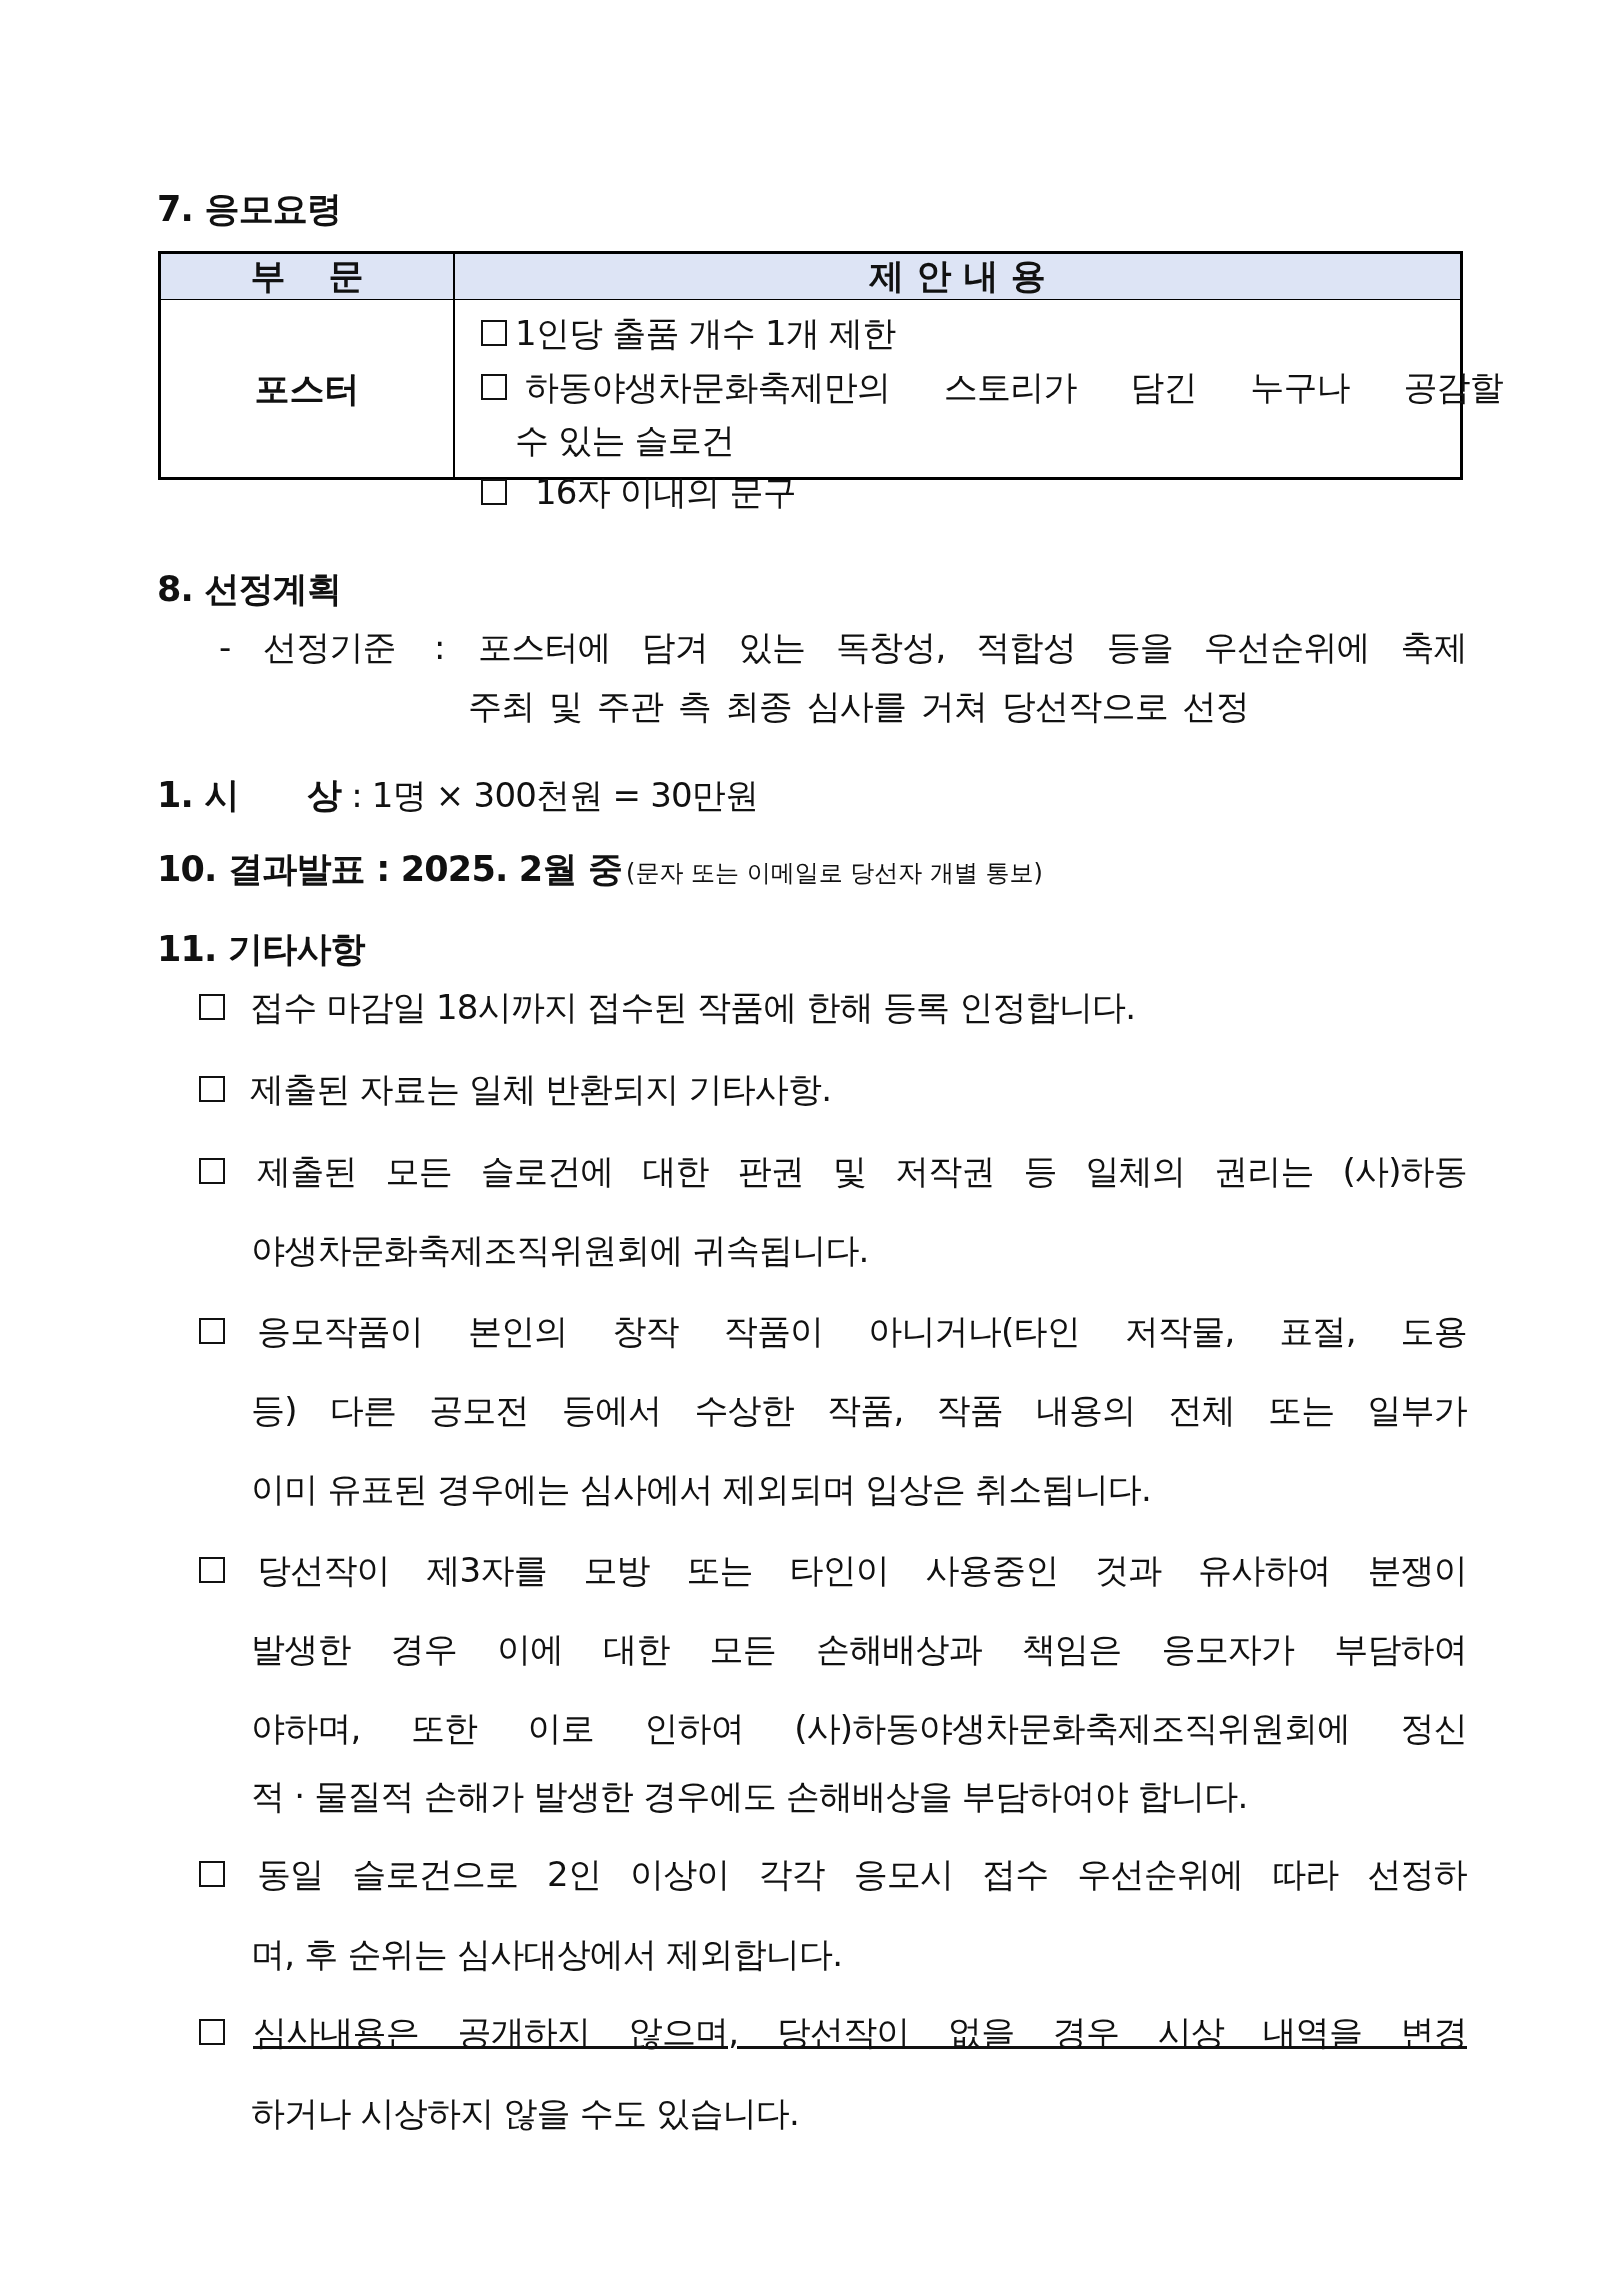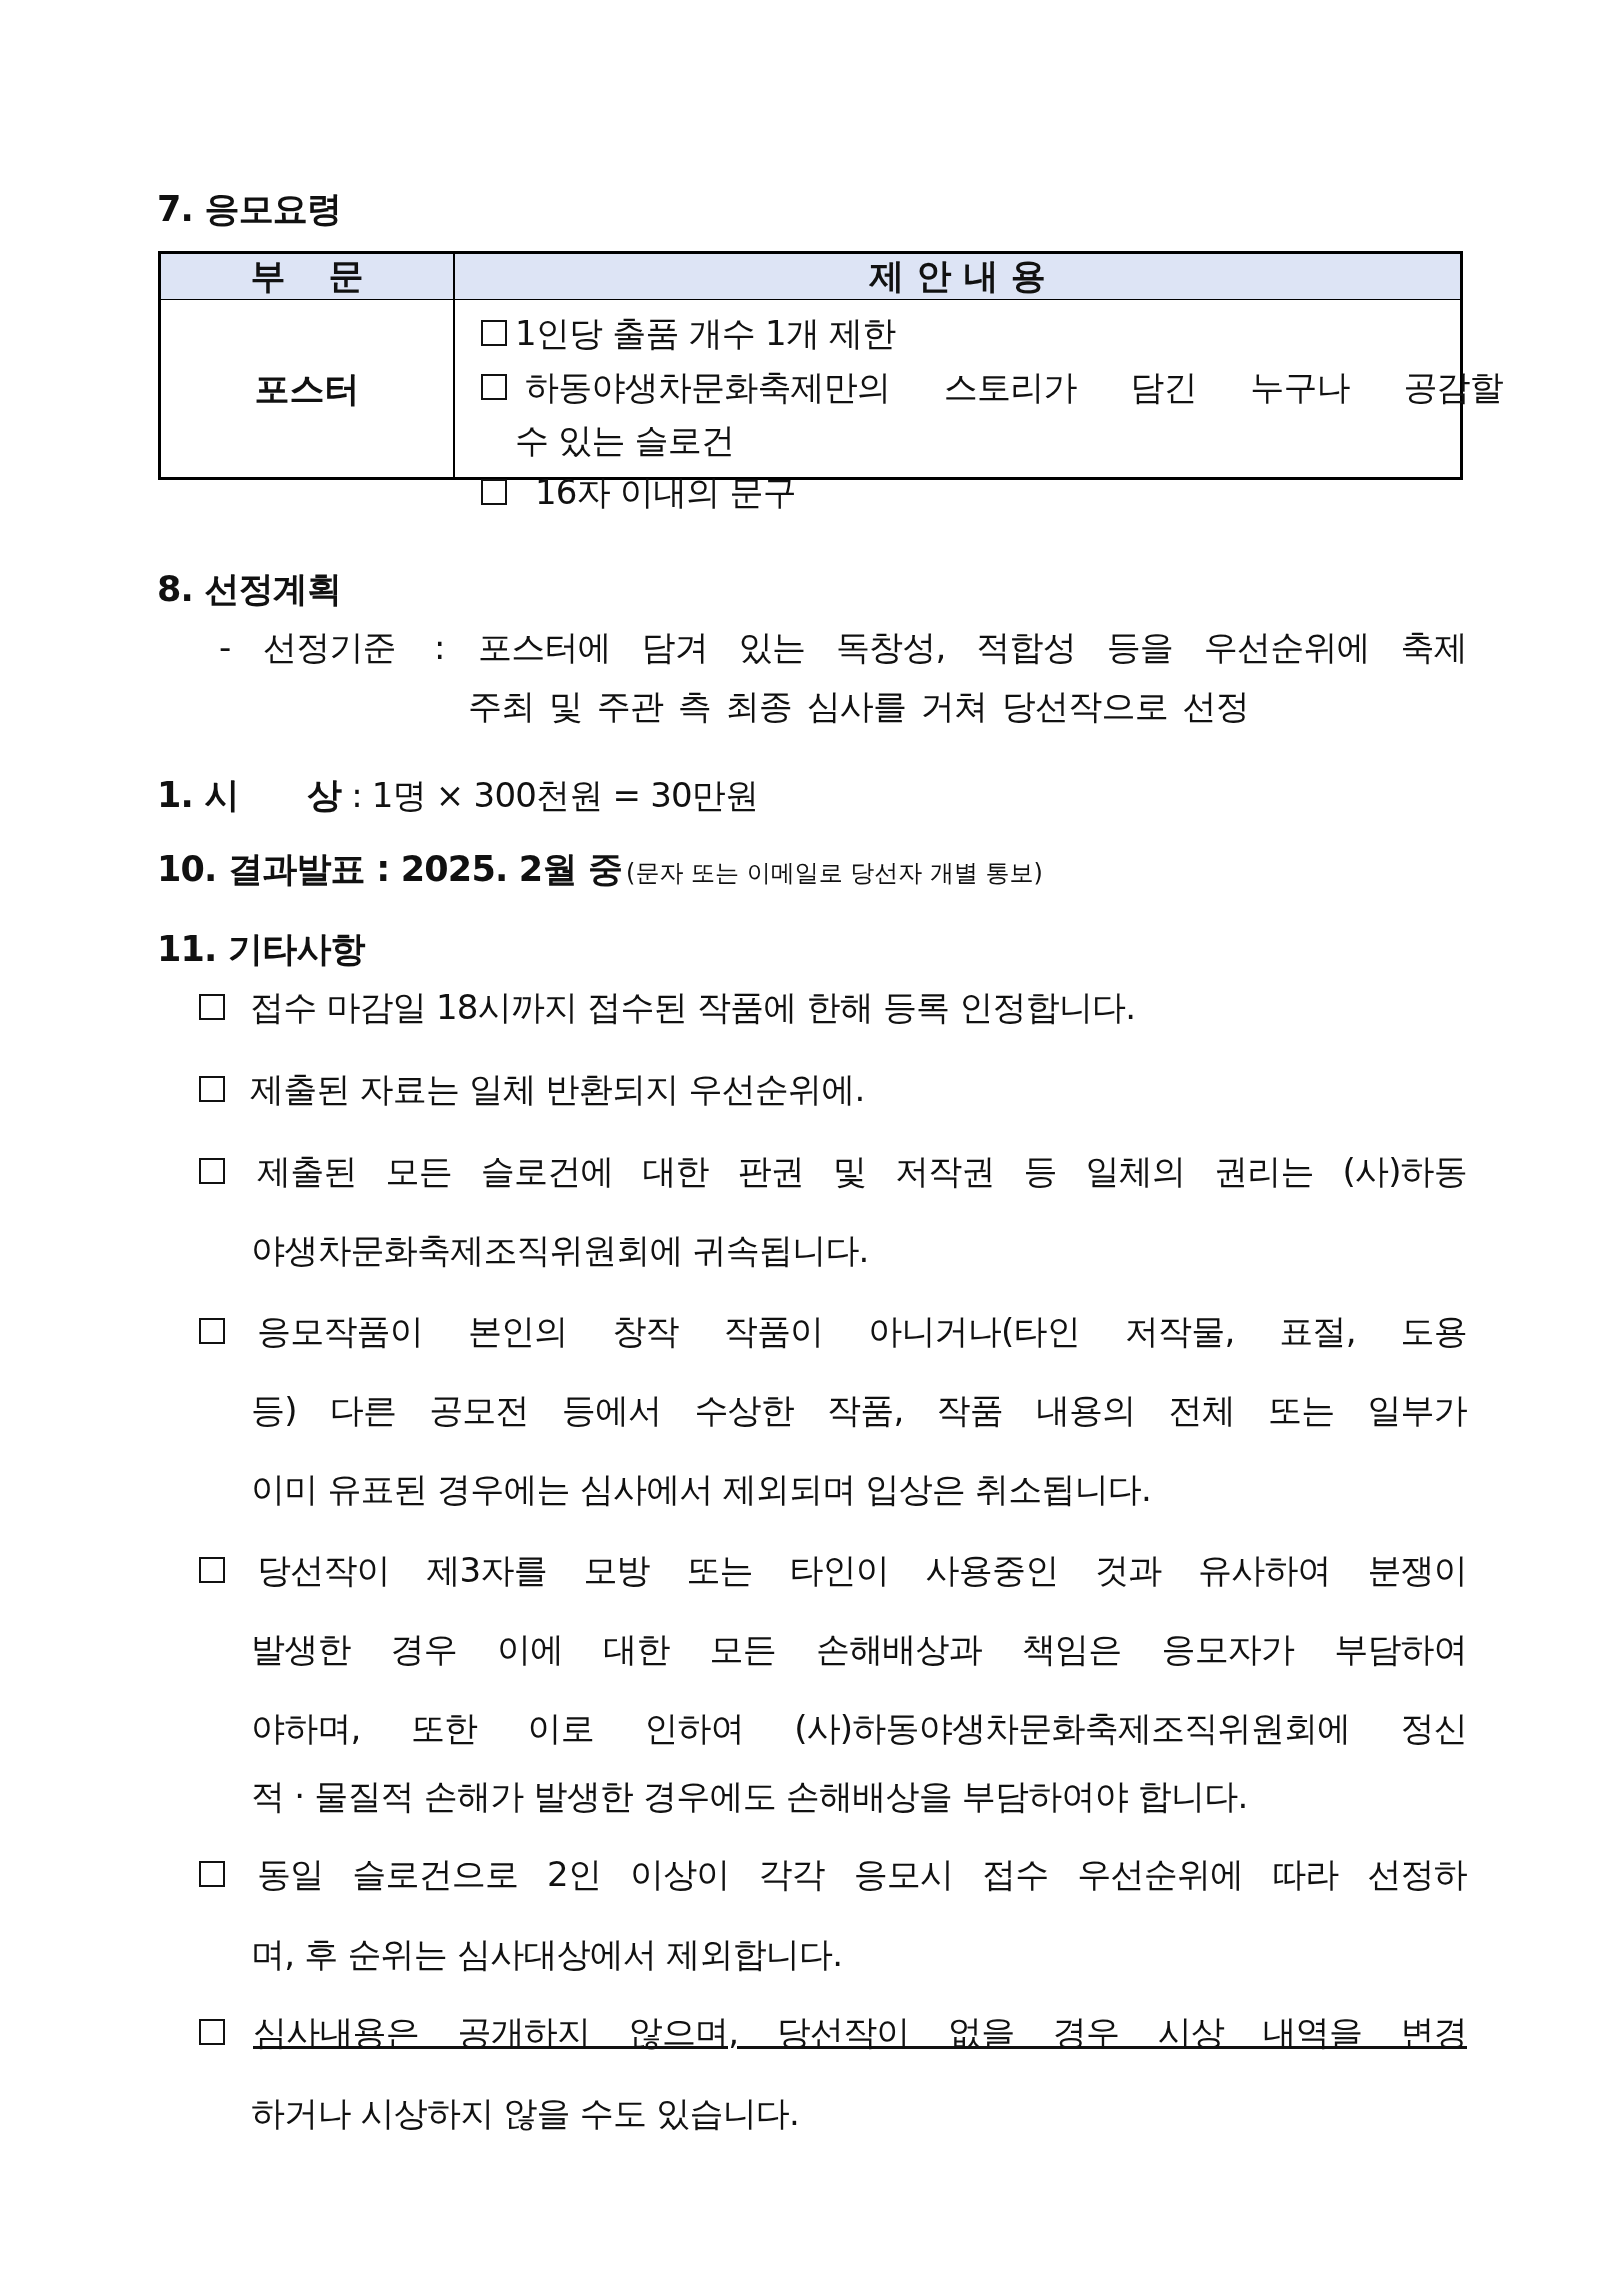--- a/index.html
+++ b/index.html
@@ -68,21 +68,21 @@
 
 <div class="abs h" style="left:157px; top:926px;">11. 기타사항</div>
 
 <div class="bline" style="left:199px; top:984px; width:1268px;">
   <span class="box"></span>
   <span style="position:absolute; left:51px;">접수 마감일 18시까지 접수된 작품에 한해 등록 인정합니다.</span>
 </div>
 
 <div class="bline" style="left:199px; top:1066px; width:1268px;">
   <span class="box"></span>
-  <span style="position:absolute; left:51px;">제출된 자료는 일체 반환되지 우선순위에.</span>
+  <span style="position:absolute; left:51px;">제출된 자료는 일체 반환되지 기타사항.</span>
 </div>
 
 <div class="bline" style="left:199px; top:1148px; width:1268px;">
   <span class="box"></span>
   <span class="just" style="position:absolute; left:58px; right:0; display:block;">제출된 모든 슬로건에 대한 판권 및 저작권 등 일체의 권리는 (사)하동</span>
 </div>
 <div class="bline" style="left:251px; top:1227px;">야생차문화축제조직위원회에 귀속됩니다.</div>
 
 <div class="bline" style="left:199px; top:1308px; width:1268px;">
   <span class="box"></span>

